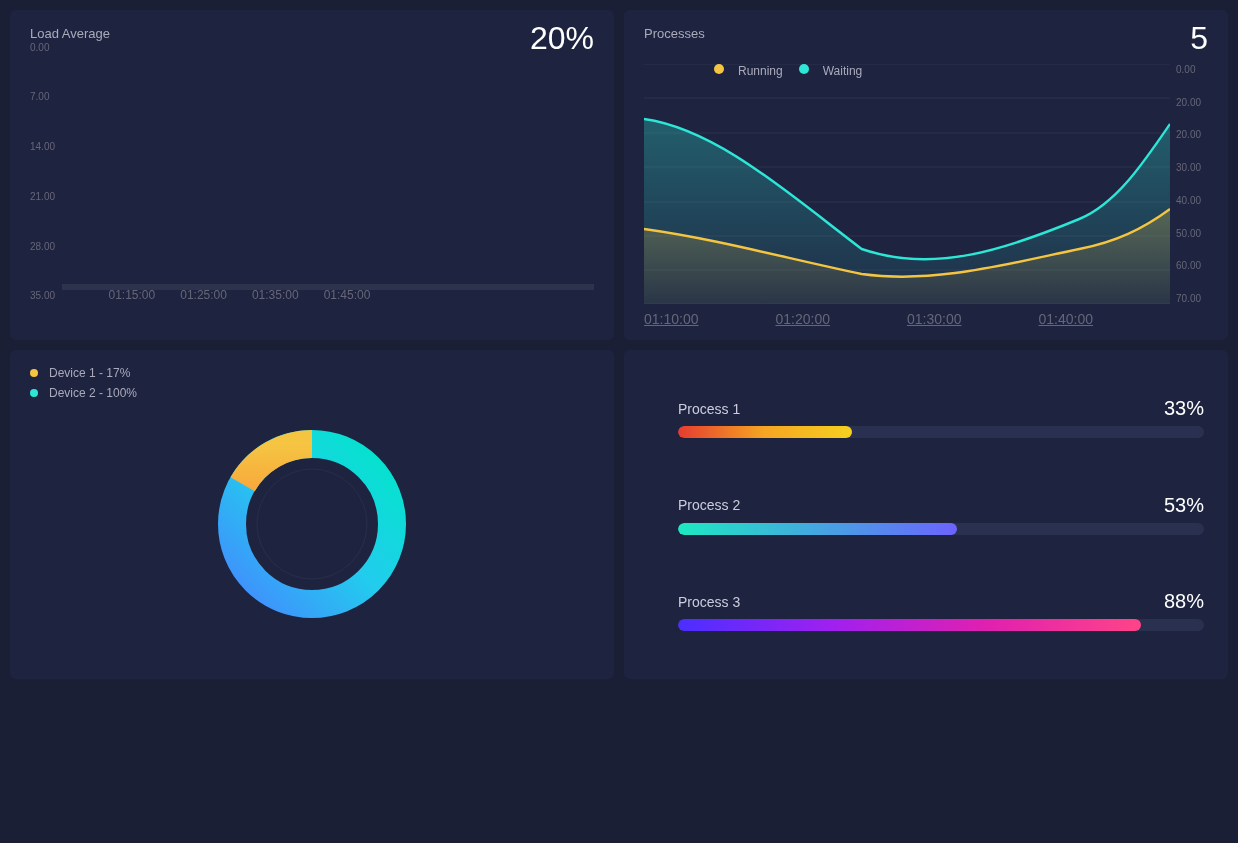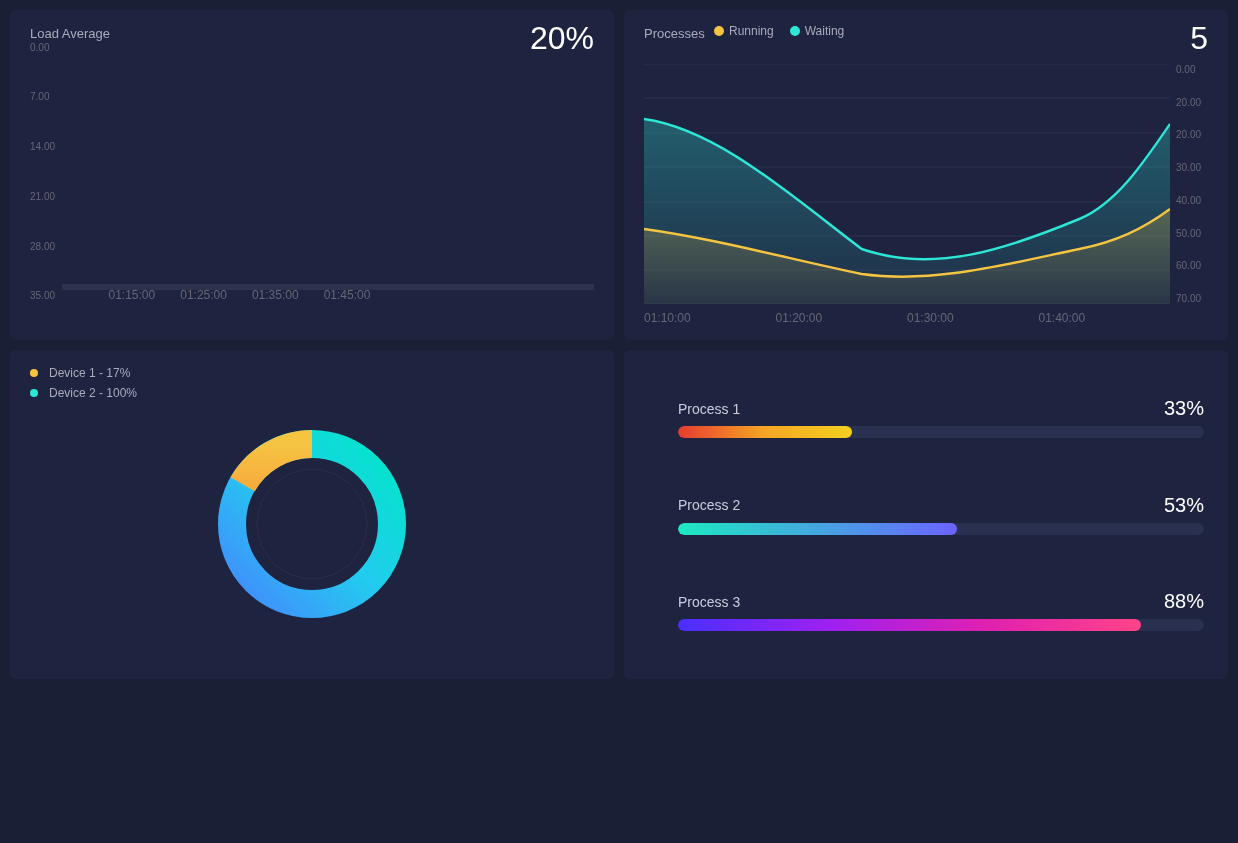--- a/index.html
+++ b/index.html
@@ -117,22 +117,22 @@
       align-items: center;
       gap: 16px;
       font-size: 12px;
       color: #aab;
       position: absolute;
       top: 14px;
       left: 90px;
     }
     #panel-processes .legend-item {
       display: flex;
-      align-items: center;
-      gap: 5px;
+      gap: 14px;
+      margin-top: 40px;
     }
     #panel-processes .legend-dot {
       width: 10px;
       height: 10px;
       border-radius: 50%;
     }
     #panel-processes .chart-svg-container {
       margin-top: 36px;
       height: calc(100% - 55px);
       display: flex;
@@ -150,23 +150,24 @@
       font-size: 10px;
       color: #667;
       padding-left: 6px;
       width: 38px;
       height: 240px;
       align-self: flex-start;
     }
     #panel-processes .x-labels-proc {
       display: flex;
       justify-content: space-between;
-      font-size: 12px;
+      font-size: 14px;
       color: #667;
       margin-top: 3px;
+      text-decoration: underline;
     }
 
     
     #panel-donut .legend {
       position: absolute;
       top: 16px;
       left: 20px;
       display: flex;
       flex-direction: column;
       gap: 6px;

